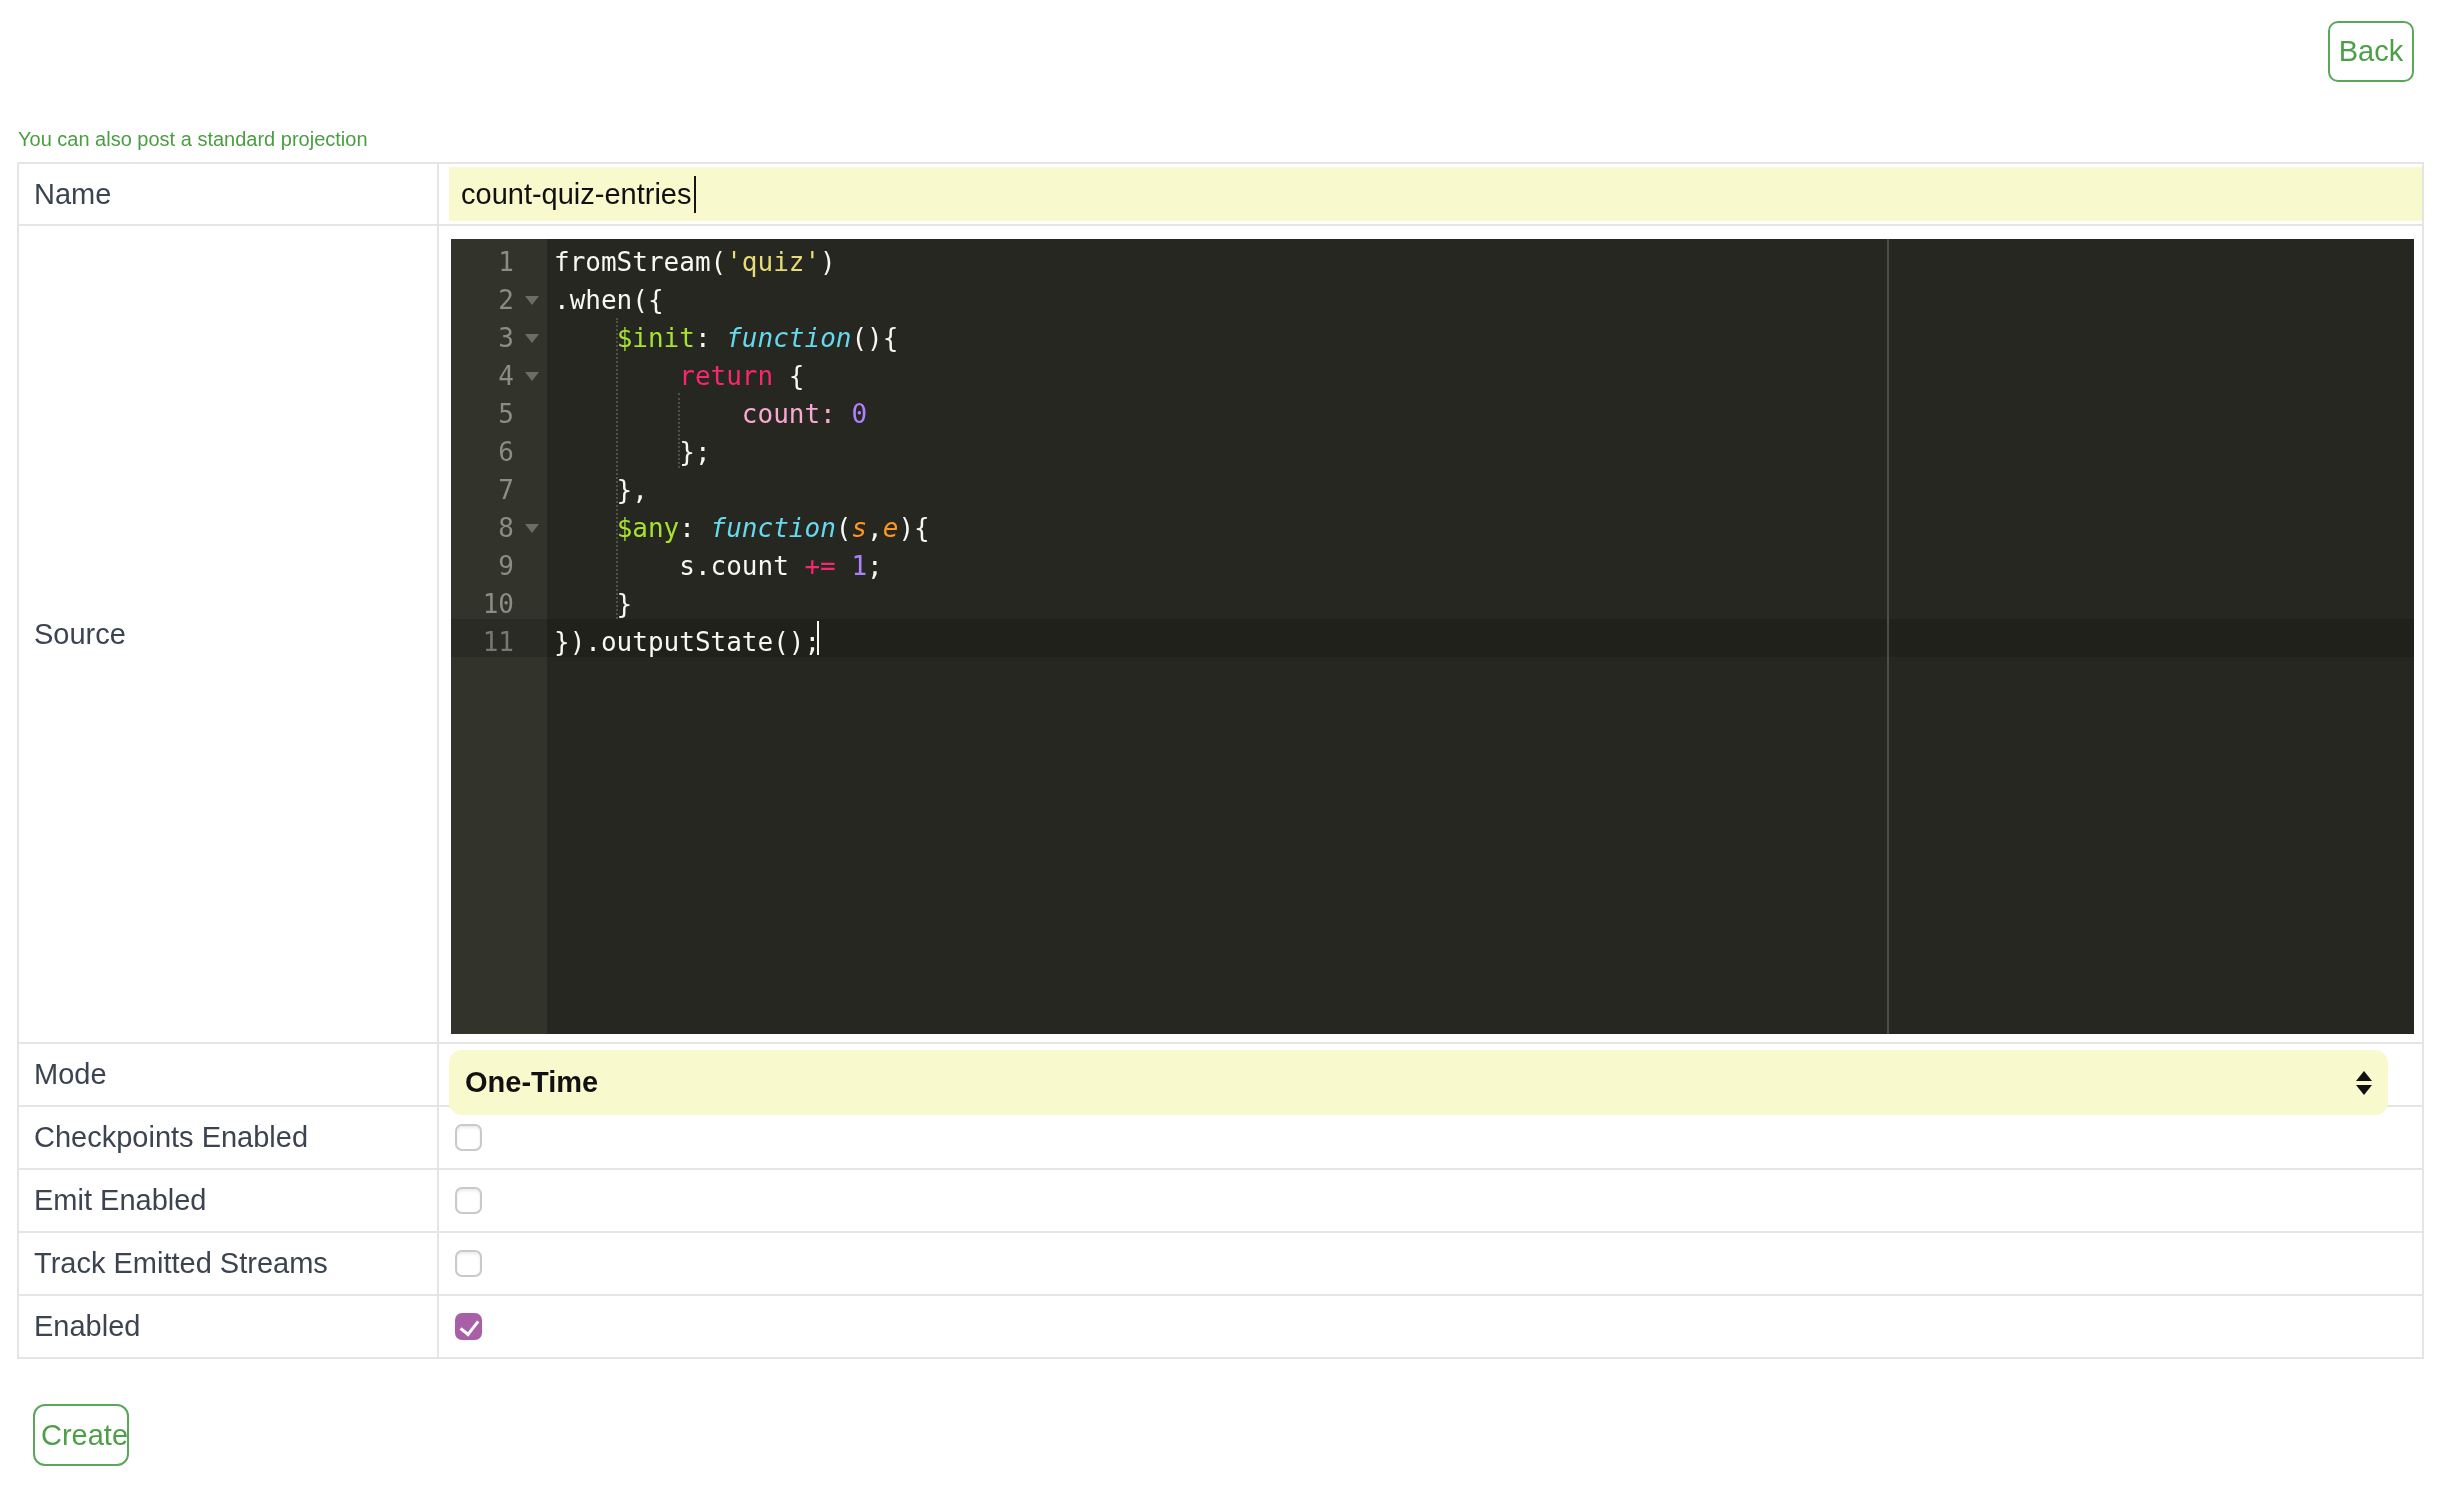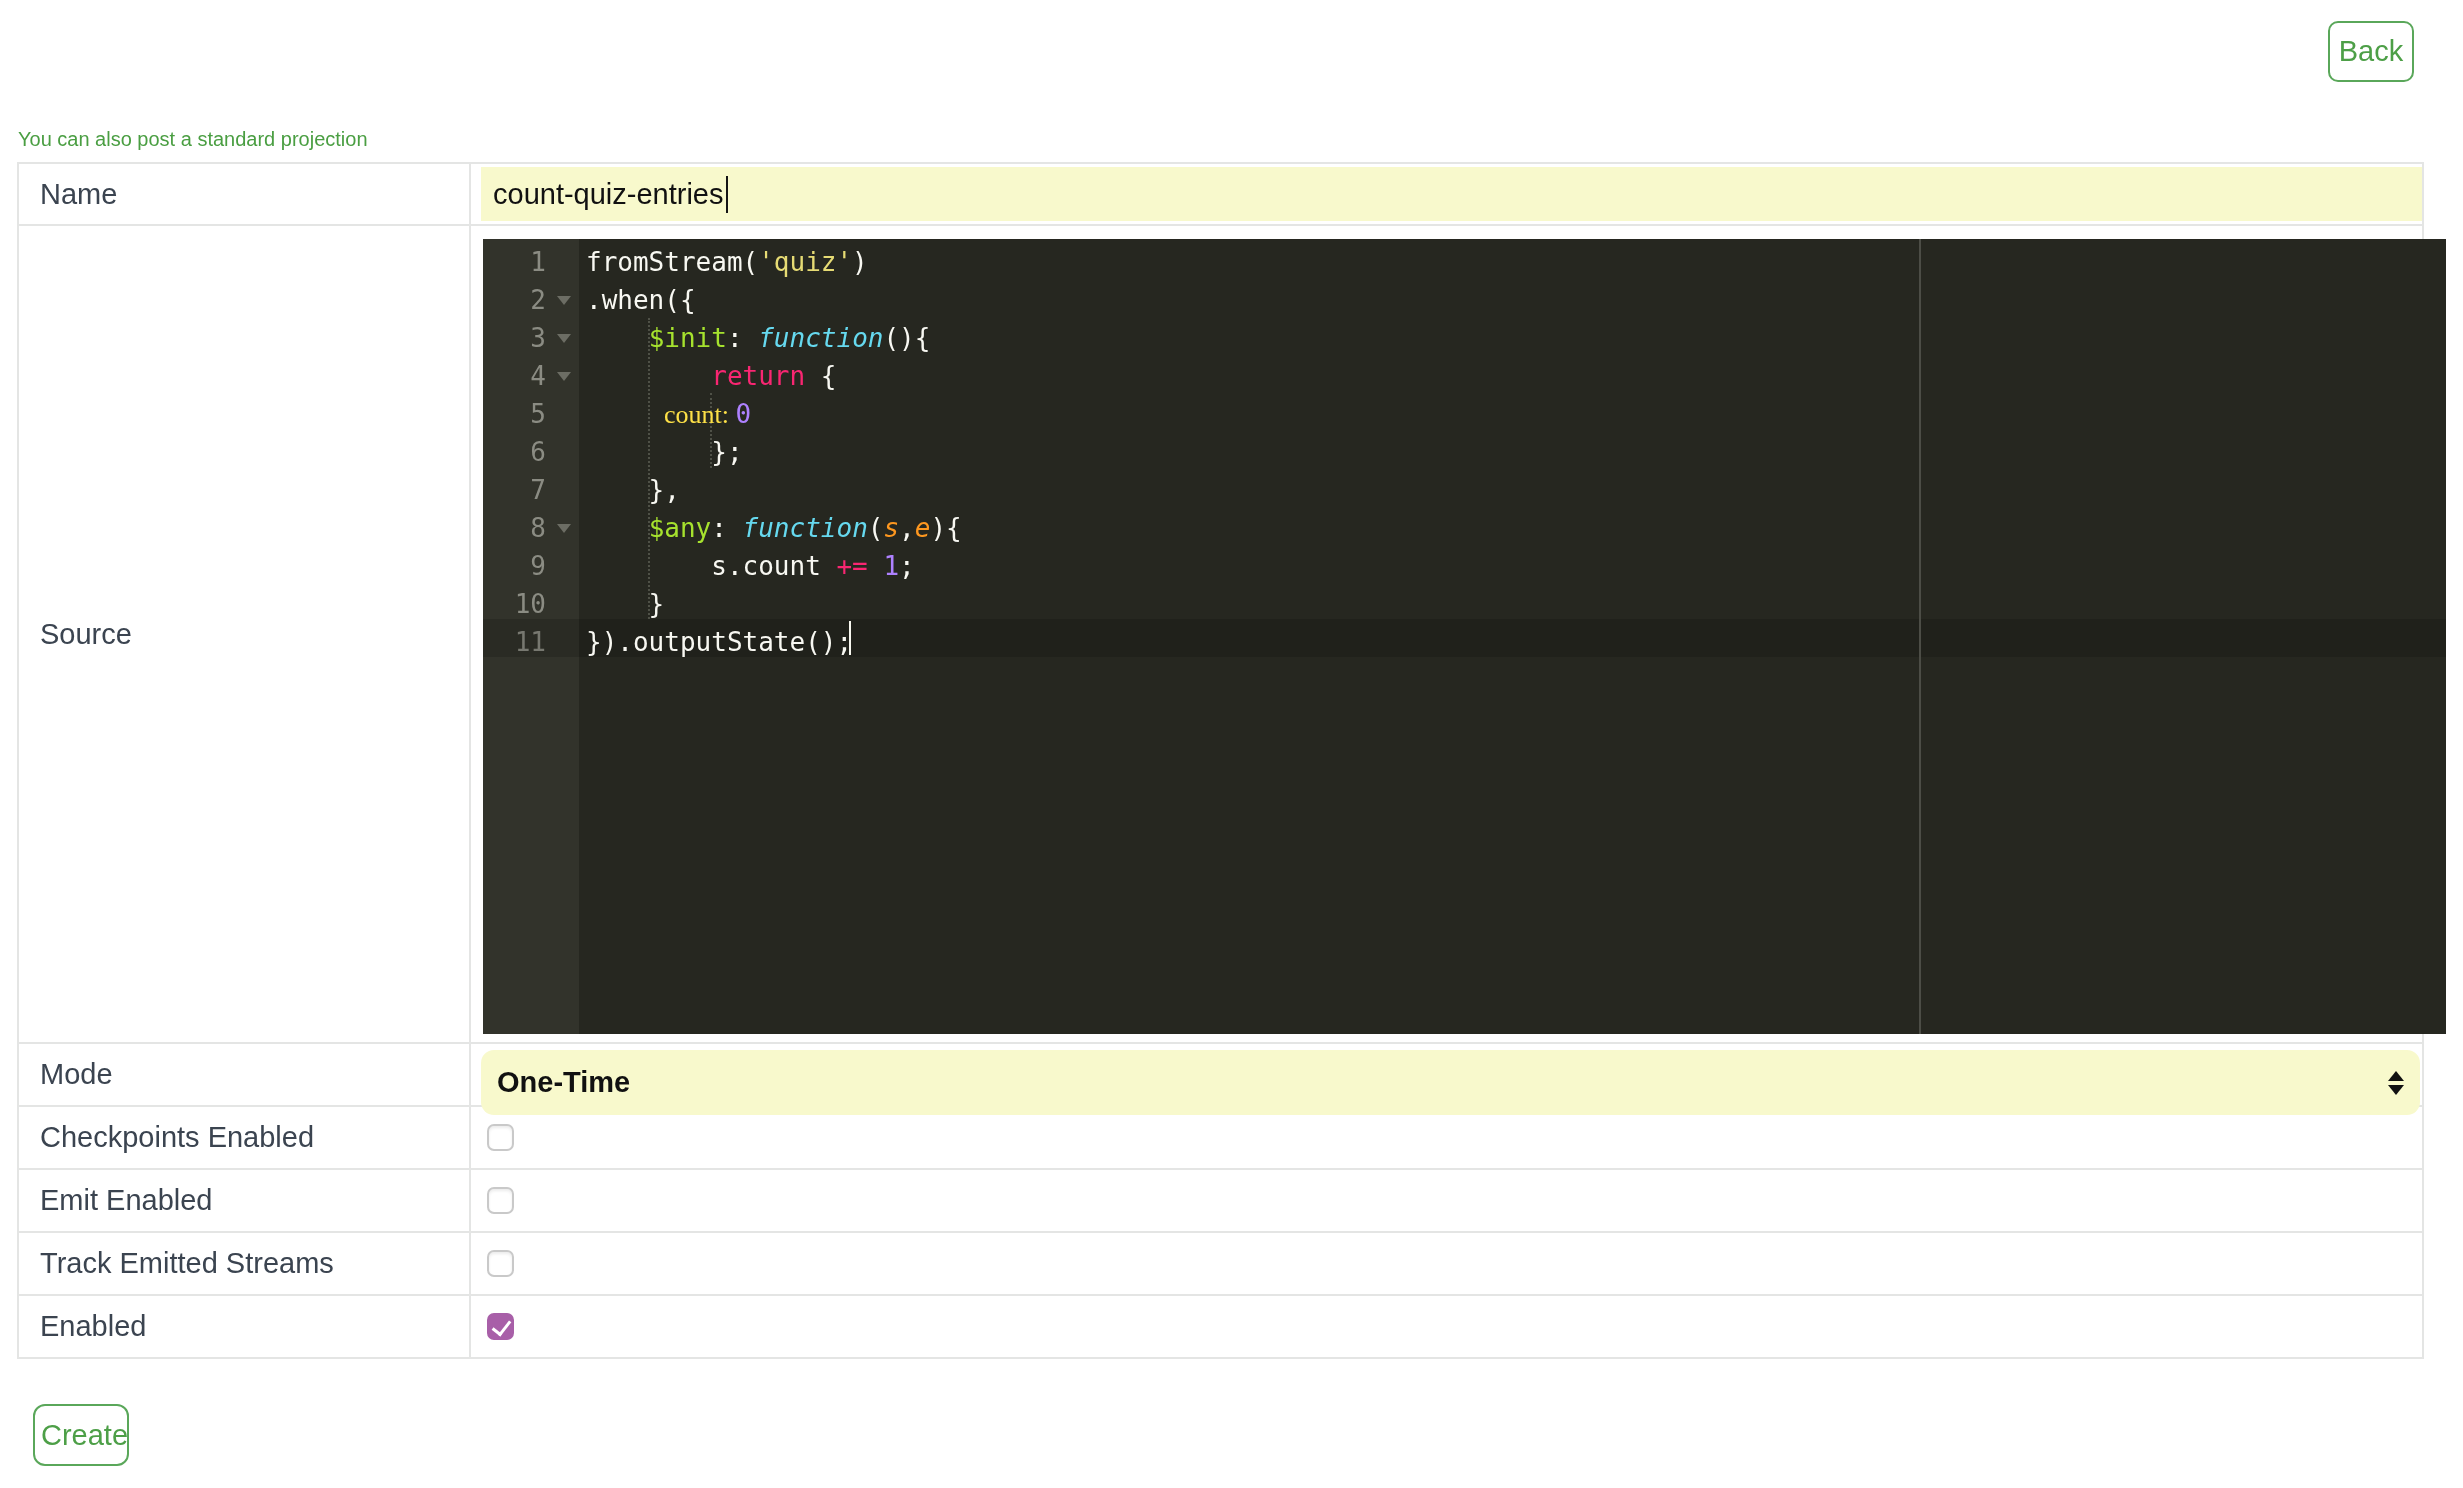--- a/index.html
+++ b/index.html
@@ -60,27 +60,27 @@
     border: 2px solid var(--table_border);
     box-sizing: border-box;
     background: #fff;
   }
   .row { display: flex; border-bottom: 2px solid var(--table_border); }
   .row:last-child { border-bottom: none; text-align: center; }
   .row-name   { height: 60px; }
   .row-source { height: 816px; }
   .row-mode, .row-check { height: 61px; }
   .cell-label {
-    width: 452px;
+    width: 420px;
     flex: none;
     box-sizing: border-box;
     border-right: 2px solid var(--table_border);
     display: flex;
     align-items: center;
-    padding-left: 21px;
+    padding-left: 15px;
     font-size: 29px;
     color: var(--label_text);
   }
   .cell-value { flex: 1; position: relative; }
 
   
   .text-input {
     position: absolute;
     left: 10px; right: 0; top: 3px; bottom: 3px;
     background: var(--field_yellow);
@@ -291,21 +291,21 @@
             </div>
           <div class="active-line"></div>
           <div class="indent-guide guide-1"></div>
           <div class="indent-guide guide-2"></div>
           <div class="print-margin"></div>
           <div class="code" id="code">
               <div class="code-line"><span class="tok-plain" style="color: rgb(248, 248, 242);">fromStream(</span><span class="tok-string" style="color: rgb(230, 219, 116);">'quiz'</span><span class="tok-plain" style="color: rgb(248, 248, 242);">)</span></div>
               <div class="code-line"><span class="tok-plain" style="color: rgb(248, 248, 242);">.when({</span></div>
               <div class="code-line"><span class="tok-plain" style="color: rgb(248, 248, 242);">    </span><span class="tok-entity" style="color: rgb(166, 226, 46);">$init</span><span class="tok-plain" style="color: rgb(248, 248, 242);">: </span><span class="tok-storage" style="color: rgb(102, 217, 239);">function</span><span class="tok-plain" style="color: rgb(248, 248, 242);">(){</span></div>
               <div class="code-line"><span class="tok-plain" style="color: rgb(248, 248, 242);">        </span><span class="tok-keyword" style="color: rgb(249, 38, 114);">return</span><span class="tok-plain" style="color: rgb(248, 248, 242);"> {</span></div>
-              <div class="code-line"><span class="tok-plain" style="color: #fde047; font-family: Liberation Serif, serif;">            count: </span><span class="tok-number" style="color: rgb(174, 129, 255);">0</span></div>
+              <div class="code-line"><span class="tok-plain" style="color: #f9a8d4;">            count: </span><span class="tok-number" style="color: rgb(174, 129, 255);">0</span></div>
               <div class="code-line"><span class="tok-plain" style="color: rgb(248, 248, 242);">        };</span></div>
               <div class="code-line"><span class="tok-plain" style="color: rgb(248, 248, 242);">    },</span></div>
               <div class="code-line"><span class="tok-plain" style="color: rgb(248, 248, 242);">    </span><span class="tok-entity" style="color: rgb(166, 226, 46);">$any</span><span class="tok-plain" style="color: rgb(248, 248, 242);">: </span><span class="tok-storage" style="color: rgb(102, 217, 239);">function</span><span class="tok-plain" style="color: rgb(248, 248, 242);">(</span><span class="tok-param" style="color: rgb(253, 151, 31);">s</span><span class="tok-plain" style="color: rgb(248, 248, 242);">,</span><span class="tok-param" style="color: rgb(253, 151, 31);">e</span><span class="tok-plain" style="color: rgb(248, 248, 242);">){</span></div>
               <div class="code-line"><span class="tok-plain" style="color: rgb(248, 248, 242);">        s.count </span><span class="tok-keyword" style="color: rgb(249, 38, 114);">+=</span><span class="tok-plain" style="color: rgb(248, 248, 242);"> </span><span class="tok-number" style="color: rgb(174, 129, 255);">1</span><span class="tok-plain" style="color: rgb(248, 248, 242);">;</span></div>
               <div class="code-line"><span class="tok-plain" style="color: rgb(248, 248, 242);">    }</span></div>
               <div class="code-line"><span class="tok-plain" style="color: rgb(248, 248, 242);">}).outputState();</span></div>
             </div>
           <div class="editor-cursor"></div>
         </div>
       </div>

